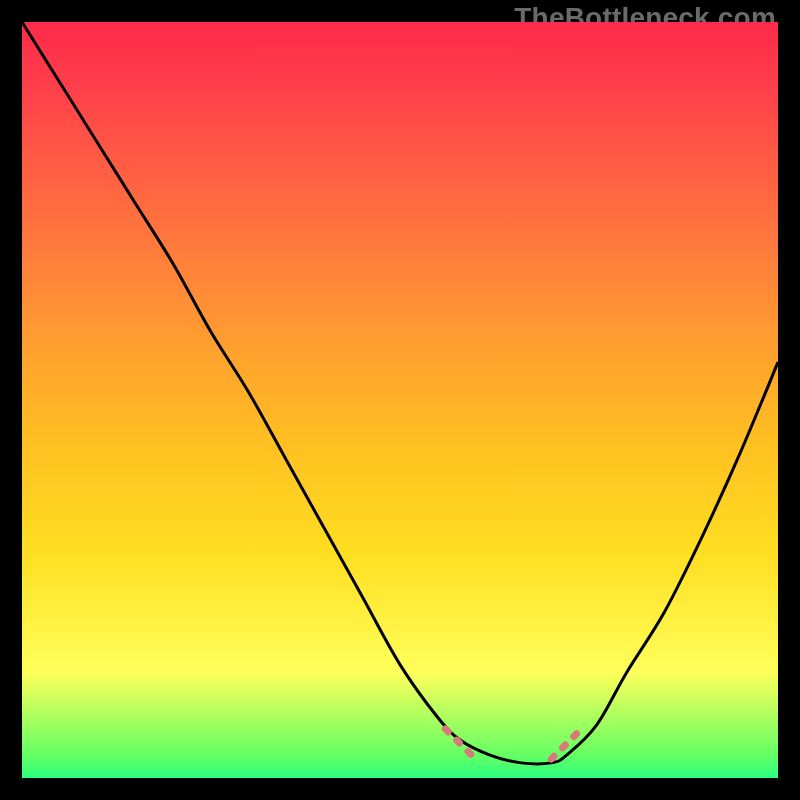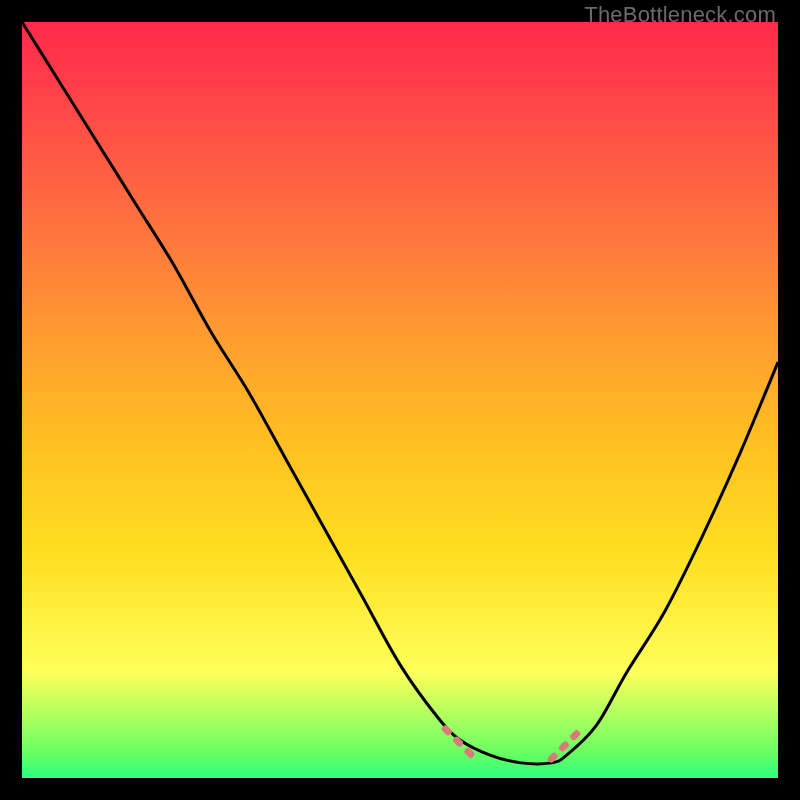--- a/index.html
+++ b/index.html
@@ -37,22 +37,22 @@
       #64ff64 97%,
       #2aff80 100%
     );
   }
   .attribution {
     position: absolute;
     top: 2px;
     right: 24px;
     color: #6a6a6a;
     font-family: Arial, Helvetica, sans-serif;
-    font-size: 22px;
-    font-weight: 400;
+    font-size: 28px;
+    font-weight: 700;
     letter-spacing: 0.2px;
   }
   svg.curve {
     position: absolute;
     left: 0;
     top: 0;
     width: 756px;
     height: 756px;
     overflow: visible;
   }

